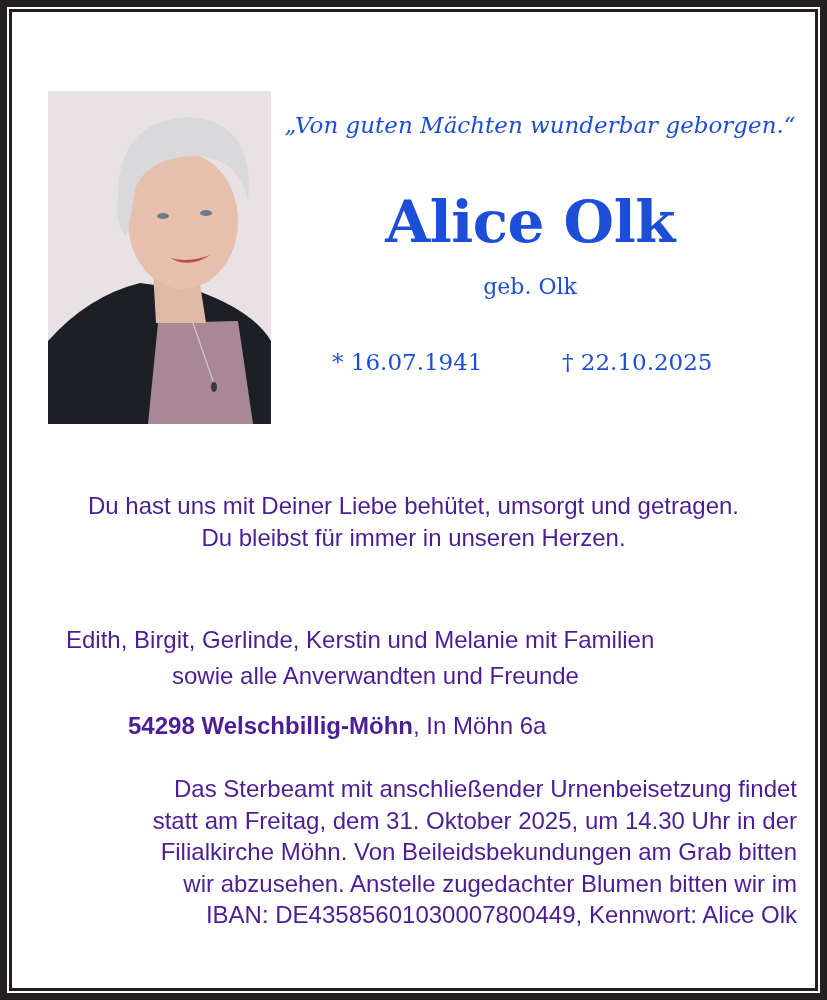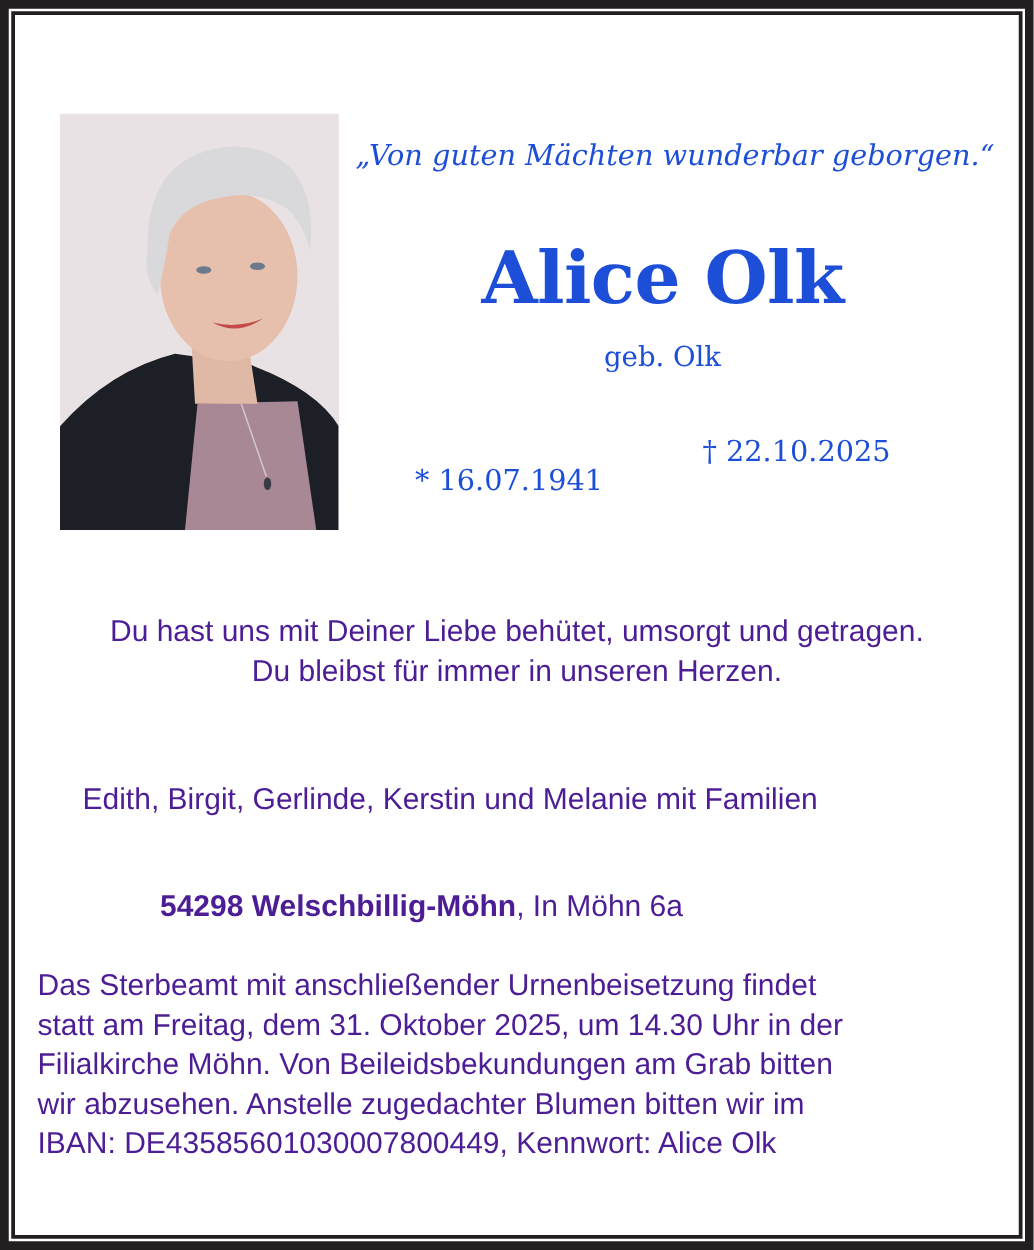--- a/index.html
+++ b/index.html
@@ -27,36 +27,36 @@
     left: 280px; top: 112px; width: 520px; text-align: center;
     font-size: 23px; font-style: italic;
   }
   .name {
     left: 280px; top: 188px; width: 500px; text-align: center;
     font-size: 58px; font-weight: bold; letter-spacing: -0.5px;
   }
   .maiden {
     left: 280px; top: 274px; width: 500px; text-align: center; font-size: 22px;
   }
-  .birth { left: 332px; top: 349px; font-size: 23px; margin-top: 23px; }
+  .birth { left: 332px; top: 349px; font-size: 23px; }
   .death { left: 562px; top: 349px; font-size: 23px; }
 
   .verse {
     left: 30px; top: 490px; width: 767px; text-align: center;
     font-size: 24px; line-height: 32px;
   }
   .family {
     left: 30px; top: 622px; width: 767px; font-size: 24px; line-height: 36px;
   }
   .family .l1 { display: block; padding-left: 36px; }
   .family .l2 { display: block; padding-left: 142px; }
   .address { left: 128px; top: 712px; font-size: 24px; }
   .address b { font-weight: bold; margin-top: 24px; }
   .service {
-    left: 30px; top: 773px; width: 767px; text-align: left;
+    left: 30px; top: 773px; width: 767px; text-align: right;
     font-size: 24px; line-height: 31.5px;
   }
   .service span { display: block; }
 </style>
 </head>
 <body>
 
 <div class="frame-outer"></div>
 <div class="frame-inner"></div>
 
@@ -97,20 +97,21 @@
   <span>22.10.2025</span>
 </div>
 
 <div class="abs cond verse">
   <div>Du hast uns mit Deiner Liebe behütet, umsorgt und getragen.</div>
   <div>Du bleibst für immer in unseren Herzen.</div>
 </div>
 
 <div class="abs cond family">
   <span class="l1">Edith, Birgit, Gerlinde, Kerstin und Melanie mit Familien</span>
+  <span class="l2">sowie alle Anverwandten und Freunde</span>
 </div>
 
 <div class="abs cond address">
   <b>54298 Welschbillig-Möhn</b><span>, In Möhn 6a</span>
 </div>
 
 <div class="abs cond service">
   <span>Das Sterbeamt mit anschließender Urnenbeisetzung findet</span>
   <span>statt am Freitag, dem 31. Oktober 2025, um 14.30 Uhr in der</span>
   <span>Filialkirche Möhn. Von Beileidsbekundungen am Grab bitten</span>

